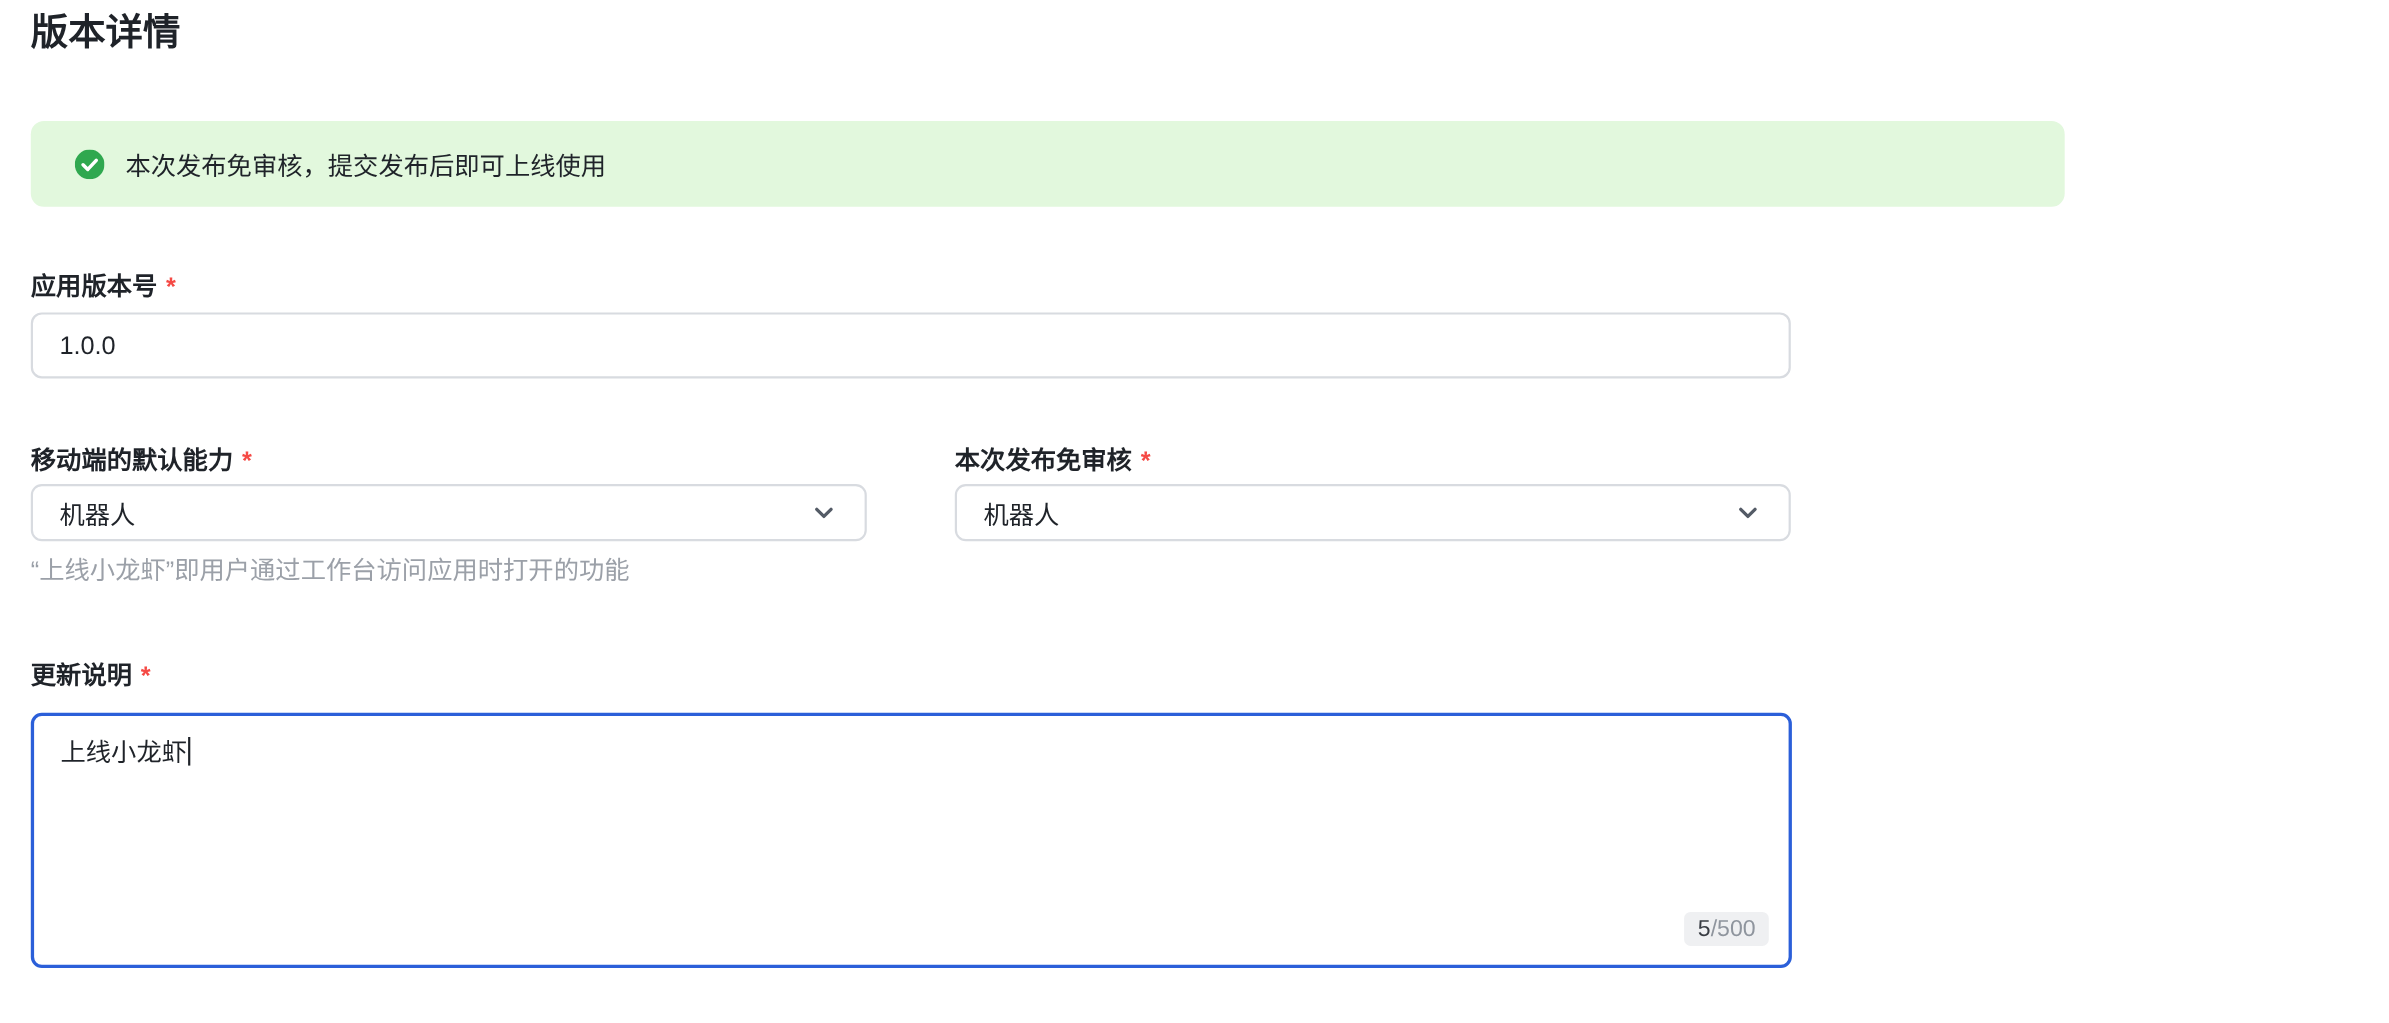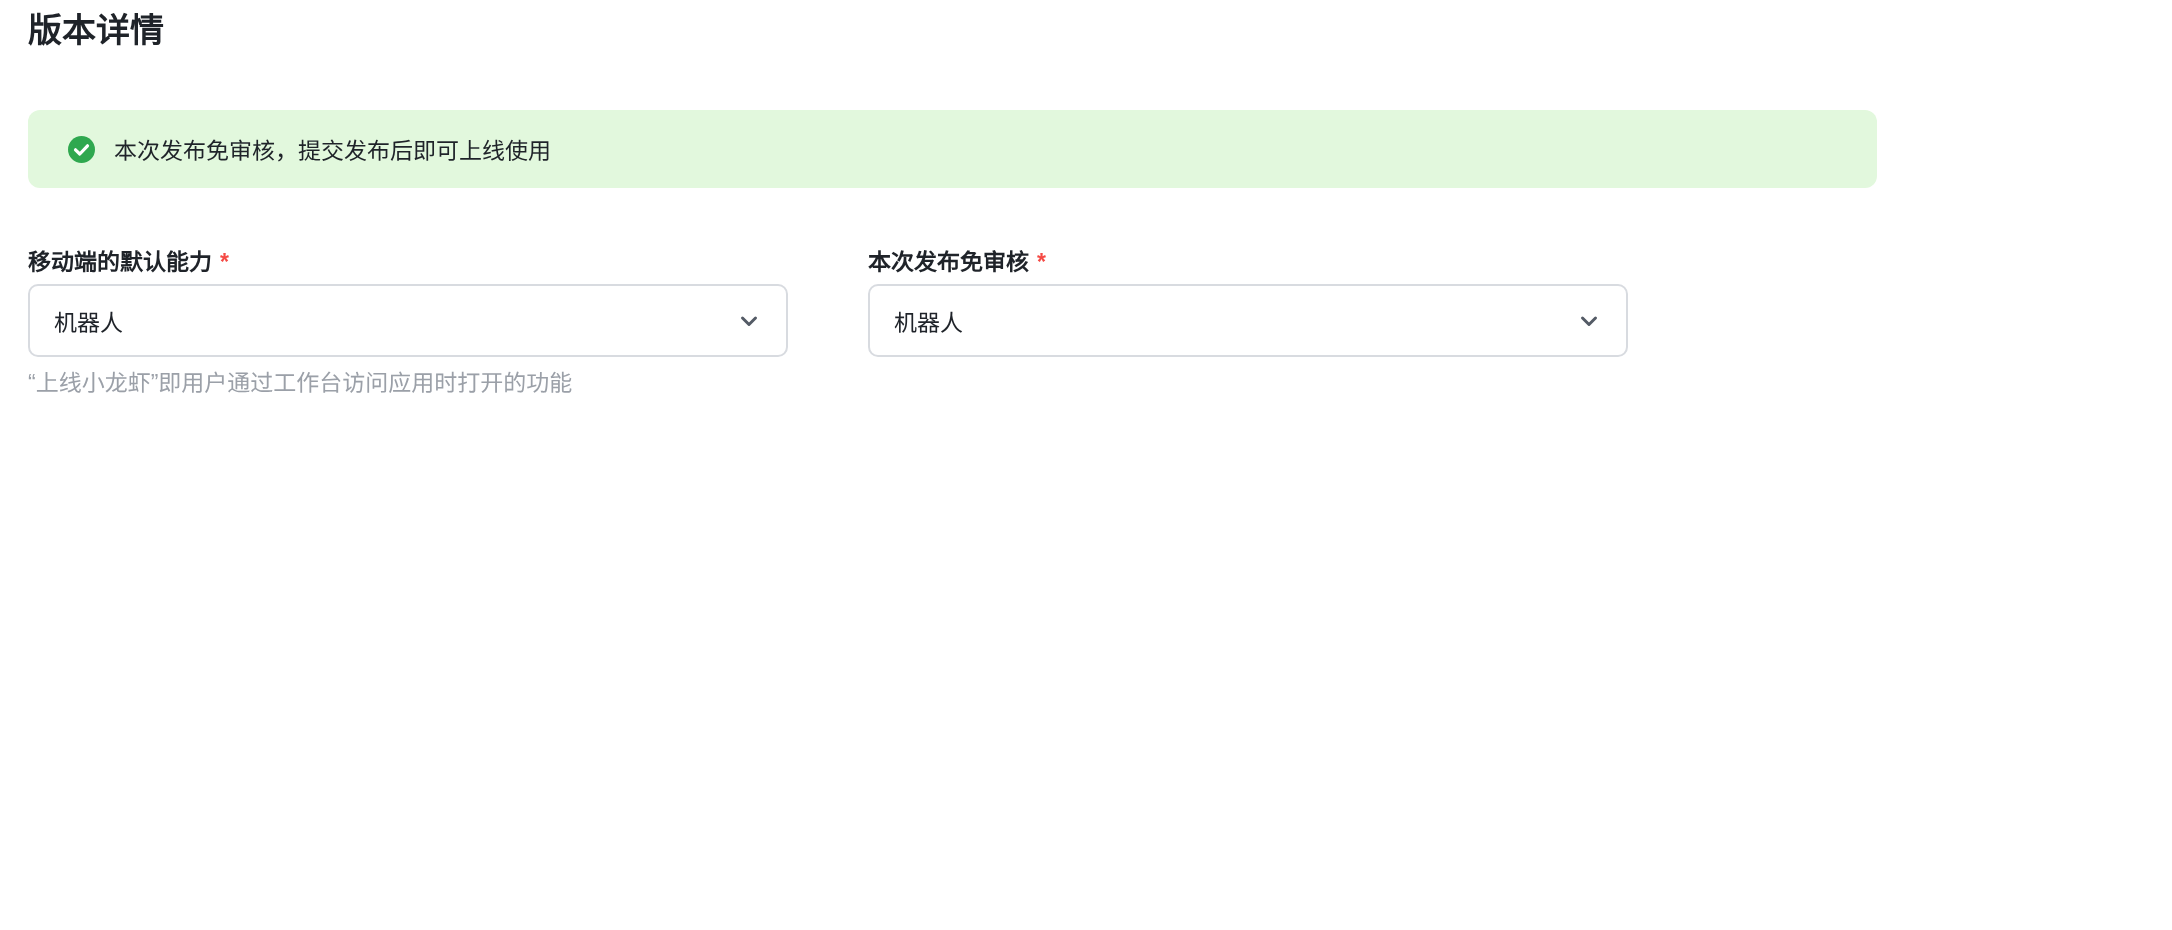--- a/index.html
+++ b/index.html
@@ -70,21 +70,21 @@
   .row-two-cols {
     margin-top: 60px;
     display: flex;
     gap: 80px;
     width: 1600px;
   }
   .col { width: 770px; }
   .select-box {
     margin-top: 8px;
     width: 100%;
-    height: 73px;
+    height: 52px;
     border: 2px solid #d8dbe0;
     border-radius: 10px;
     background: #ffffff;
     display: flex;
     align-items: center;
     justify-content: space-between;
     padding: 0 24px;
     cursor: pointer;
   }
   .select-value { font-size: 23px; color: #1f2329; }
@@ -143,20 +143,24 @@
       <svg width="27" height="27" viewBox="0 0 27 27">
         <circle cx="13.5" cy="13.5" r="13.5" fill="#2fa84f"></circle>
         <path d="M7.5 13.8 L11.8 18 L19.5 9.8" fill="none" stroke="#ffffff" stroke-width="3.2" stroke-linecap="round" stroke-linejoin="round"></path>
       </svg>
     </span>
     <span class="banner-text">本次发布免审核，提交发布后即可上线使用</span>
   </div>
 
   <div class="form">
 
+    <div class="field-version">
+      <div class="field-label"><span>应用版本号</span><span class="req">*</span></div>
+      <input class="text-input" type="text" value="1.0.0" style="">
+    </div>
 
     <div class="row-two-cols">
 
       <div class="col">
         <div class="field-label"><span>移动端的默认能力</span><span class="req">*</span></div>
         <div class="select-box">
           <span class="select-value">机器人</span>
           <span class="chevron">
             <svg width="26" height="26" viewBox="0 0 26 26">
               <path d="M6.5 10 L13 16.5 L19.5 10" fill="none" stroke="currentColor" stroke-width="3" stroke-linecap="round" stroke-linejoin="round"></path>
@@ -173,16 +177,25 @@
           <span class="chevron">
             <svg width="26" height="26" viewBox="0 0 26 26">
               <path d="M6.5 10 L13 16.5 L19.5 10" fill="none" stroke="currentColor" stroke-width="3" stroke-linecap="round" stroke-linejoin="round"></path>
             </svg>
           </span>
         </div>
       </div>
 
     </div>
 
+    <div class="field-notes">
+      <div class="field-label"><span>更新说明</span><span class="req">*</span></div>
+      <div class="textarea-box" role="textbox" aria-multiline="true">
+        <span>上线小龙虾</span><span class="caret"></span>
+        <span class="char-counter">
+          <span class="char-count">5</span><span class="char-limit">/500</span>
+        </span>
+      </div>
+    </div>
 
   </div>
 
 </div>
 
 </body></html>

